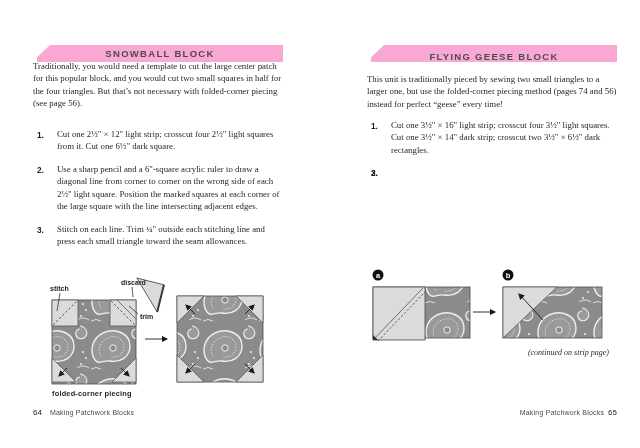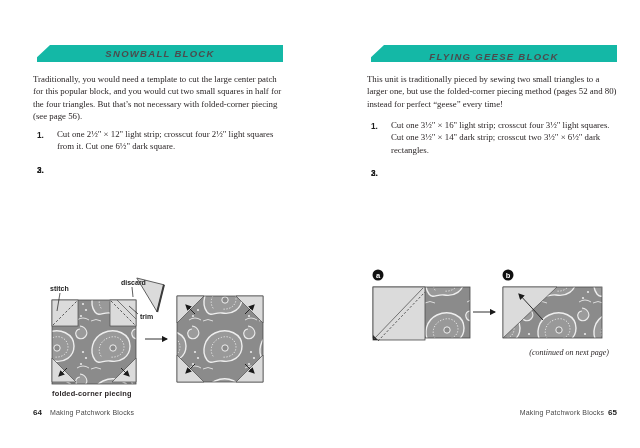--- a/index.html
+++ b/index.html
@@ -2,23 +2,23 @@
 <html><head>
 <meta charset="utf-8">
 <style>
   html,body{margin:0;padding:0;}
   body{
     width:640px;height:448px;background:#ffffff;position:relative;
     font-family:"Liberation Serif",serif;overflow:hidden;
   }
   .abs{position:absolute;}
   .banner{
-    background:#14b8a6;height:17px;
+    background:#f9a8d4;height:17px;
     clip-path:polygon(13px 0,100% 0,100% 100%,0 100%,0 72%);
-    display:flex;align-items:center;justify-content:center;font-style:italic;
+    display:flex;align-items:center;justify-content:center;
   }
   .banner span{
     font-family:"Liberation Sans",sans-serif;font-weight:bold;
     font-size:9.5px;letter-spacing:1.3px;color:#4b4b4d;
   }
   .intro{
     margin:0;font-size:8.8px;line-height:12.45px;color:#2b2627;width:252px;
   }
   .steps{list-style:none;margin:0;padding:0;width:252px;}
   .steps li{
@@ -26,21 +26,21 @@
     font-size:8.8px;line-height:12.45px;color:#2b2627;
   }
   .steps .num{
     position:absolute;left:4px;top:1px;
     font-family:"Liberation Sans",sans-serif;font-weight:bold;font-size:8.3px;color:#1e1e1e;
   }
   .pagefooter{
     font-family:"Liberation Sans",sans-serif;font-size:7px;color:#4a4a4a;letter-spacing:0.2px;
   }
   .pagefooter .pno{
-    font-weight:bold;font-size:8px;color:#1e1e1e;letter-spacing:0;
+    font-weight:normal;font-size:8px;color:#1e1e1e;letter-spacing:0;
   }
   .pagefooter.left .pno{margin-right:8px;}
   .pagefooter.right .pno{margin-left:4px;}
   .continued{
     font-style:italic;font-size:8px;color:#2b2627;text-align:right;width:242px;
   }
   svg text.dlabel{
     font-family:"Liberation Sans",sans-serif;font-weight:bold;font-size:7px;fill:#1e1e1e;
   }
   svg text.caption{
@@ -73,32 +73,34 @@
   </defs>
 </svg>
 
 <div>
 
   <section>
     <div class="abs banner" style="left:37px;top:45px;width:246px;">
       <span>SNOWBALL BLOCK</span>
     </div>
 
-    <p class="abs intro" style="left:33px;top:73px;">Traditionally, you would need a template to cut the large center patch for this popular block, and you would cut two small squares in half for the four triangles. But that’s not necessary with folded-corner piecing (see page 56).</p>
+    <p class="abs intro" style="left:33px;top:60px;">Traditionally, you would need a template to cut the large center patch for this popular block, and you would cut two small squares in half for the four triangles. But that’s not necessary with folded-corner piecing (see page 56).</p>
 
     <ol class="abs steps" style="left:33px;top:128px;">
       <li>
         <span class="num">1.</span>
         <span>Cut one 2½" × 12" light strip; crosscut four 2½" light squares from it. Cut one 6½" dark square.</span>
       </li>
       <li>
         <span class="num">2.</span>
+        <span>Use a sharp pencil and a 6"-square acrylic ruler to draw a diagonal line from corner to corner on the wrong side of each 2½" light square. Position the marked squares at each corner of the large square with the line intersecting adjacent edges.</span>
       </li>
       <li>
         <span class="num">3.</span>
+        <span>Stitch on each line. Trim ¼" outside each stitching line and press each small triangle toward the seam allowances.</span>
       </li>
     </ol>
 
     <svg class="abs" style="left:33px;top:276px;" width="250" height="125" viewBox="0 0 250 125">
 
       <g>
         <rect x="19" y="24" width="84" height="84" fill="url(#paisley)" stroke="#4a4a4a" stroke-width="0.8"></rect>
         <rect x="19" y="24" width="26" height="26" fill="#dbdbdb" stroke="#4a4a4a" stroke-width="0.7"></rect>
         <line x1="20" y1="49" x2="44" y2="25" stroke="#333333" stroke-width="0.8" stroke-dasharray="2.4,2"></line>
         <rect x="77" y="24" width="26" height="26" fill="#dbdbdb" stroke="#4a4a4a" stroke-width="0.7"></rect>
@@ -142,21 +144,21 @@
     <div class="abs pagefooter left" style="left:33px;top:408px;">
       <span class="pno">64</span><span>Making Patchwork Blocks</span>
     </div>
   </section>
 
   <section>
     <div class="abs banner" style="left:371px;top:45px;width:246px;align-items:flex-end;">
       <span>FLYING GEESE BLOCK</span>
     </div>
 
-    <p class="abs intro" style="left:367px;top:73px;">This unit is traditionally pieced by sewing two small triangles to a larger one, but use the folded-corner piecing method (pages 52 and 80) instead for perfect “geese” every time!</p>
+    <p class="abs intro" style="left:367px;top:73px;">This unit is traditionally pieced by sewing two small triangles to a larger one, but use the folded-corner piecing method (pages 74 and 56) instead for perfect “geese” every time!</p>
 
     <ol class="abs steps" style="left:367px;top:119px;">
       <li>
         <span class="num">1.</span>
         <span>Cut one 3½" × 16" light strip; crosscut four 3½" light squares. Cut one 3½" × 14" dark strip; crosscut two 3½" × 6½" dark rectangles.</span>
       </li>
       <li>
         <span class="num">2.</span>
       </li>
       <li>
@@ -180,20 +182,20 @@
 
       <g>
         <circle cx="141" cy="17" r="5.5" fill="#111111"></circle>
         <text class="circleletter" x="141" y="19.8">b</text>
         <rect x="136" y="29" width="99" height="51" fill="url(#paisley)" stroke="#4a4a4a" stroke-width="0.8"></rect>
         <polygon points="136,29 190,29 136,80" fill="#dbdbdb" stroke="#4a4a4a" stroke-width="0.7"></polygon>
         <line x1="176" y1="62" x2="152" y2="36" stroke="#1a1a1a" stroke-width="0.9" marker-end="url(#ah)"></line>
       </g>
     </svg>
 
-    <div class="abs continued" style="left:367px;top:348px;">(continued on next page)</div>
+    <div class="abs continued" style="left:367px;top:348px;">(continued on strip page)</div>
 
     <div class="abs pagefooter right" style="left:367px;top:408px;width:250px;text-align:right;">
       <span>Making Patchwork Blocks</span><span class="pno">65</span>
     </div>
   </section>
 
 </div>
 
 </body></html>

